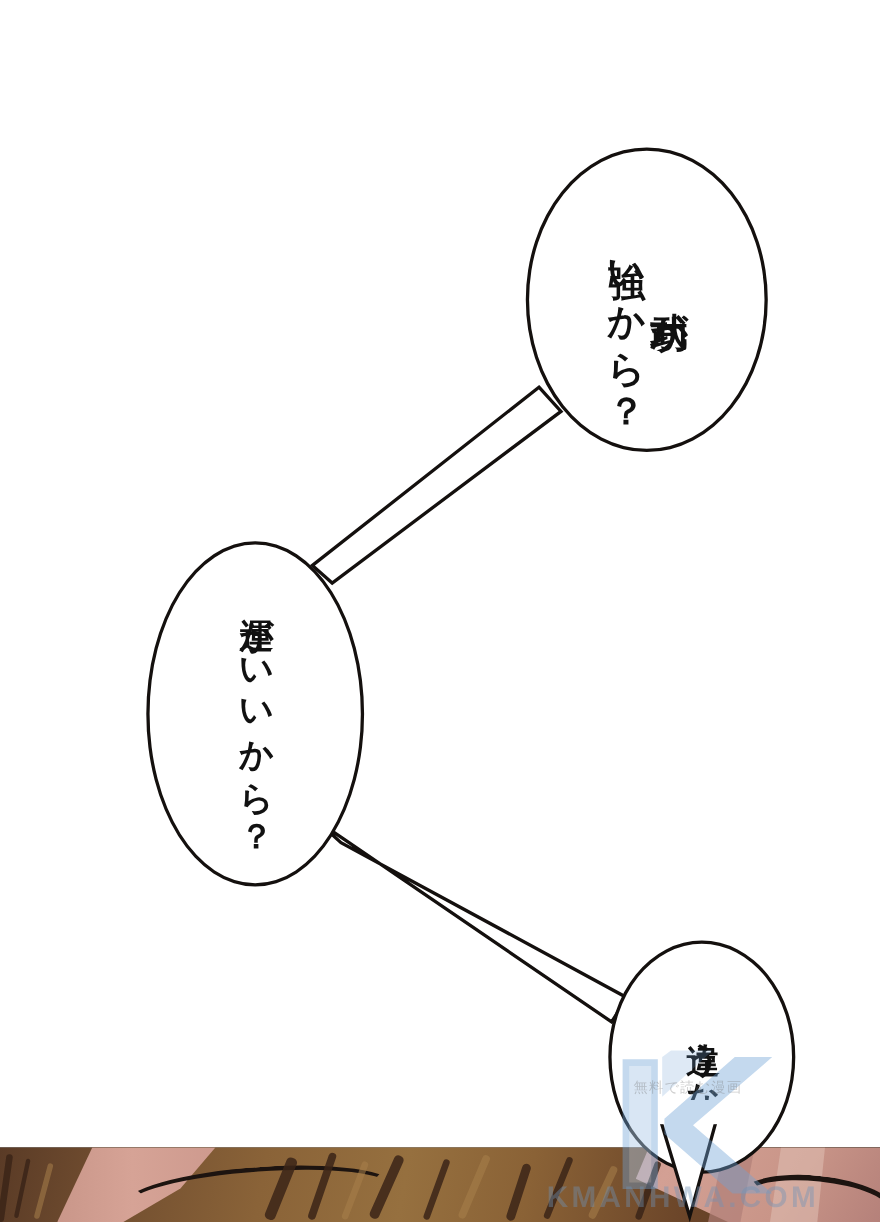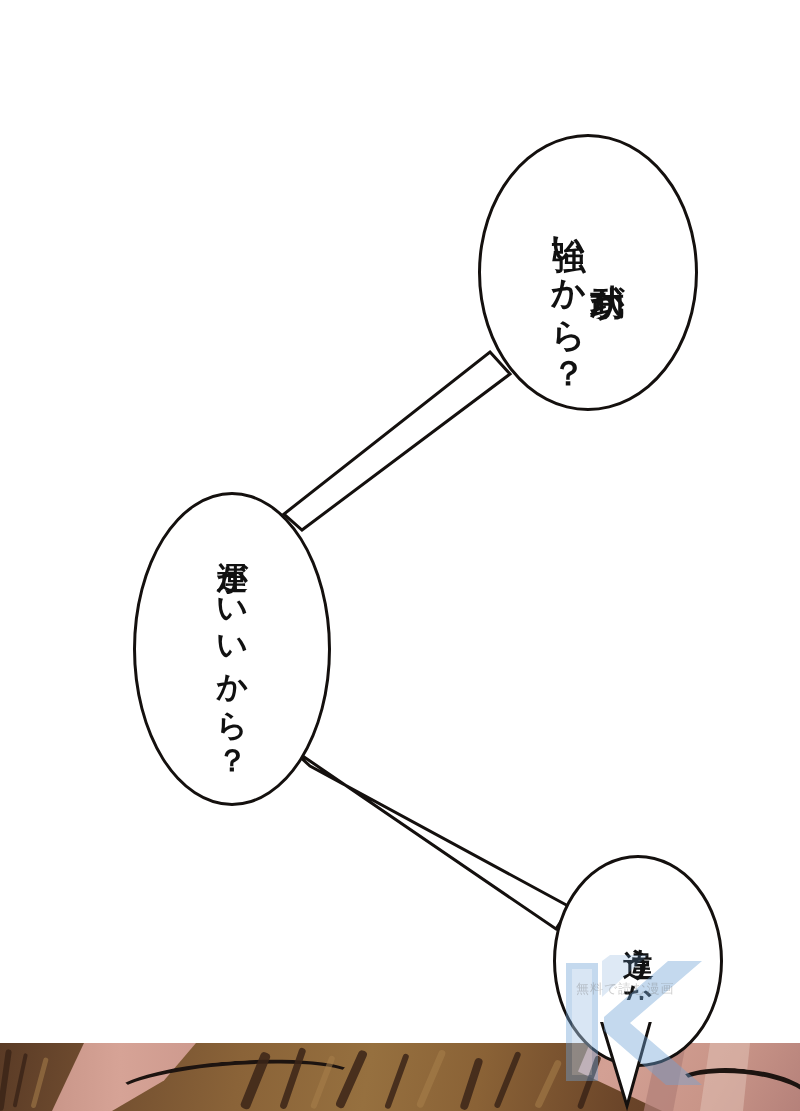--- a/index.html
+++ b/index.html
@@ -251,14 +251,15 @@
         <polygon points="58,2 96,2 50,44 50,8" opacity="0.55"></polygon>
       </g>
       <g fill="#ffffff" opacity="0.35">
         <polygon points="20,16 40,16 40,122 20,122"></polygon>
       </g>
     </svg>
   </div>
 
   <div class="watermark" id="wm-sub">無料で読む漫画</div>
 
+  <div class="watermark" id="wm-text">KMANHWA.COM</div>
 
 </div>
 
 </body></html>

